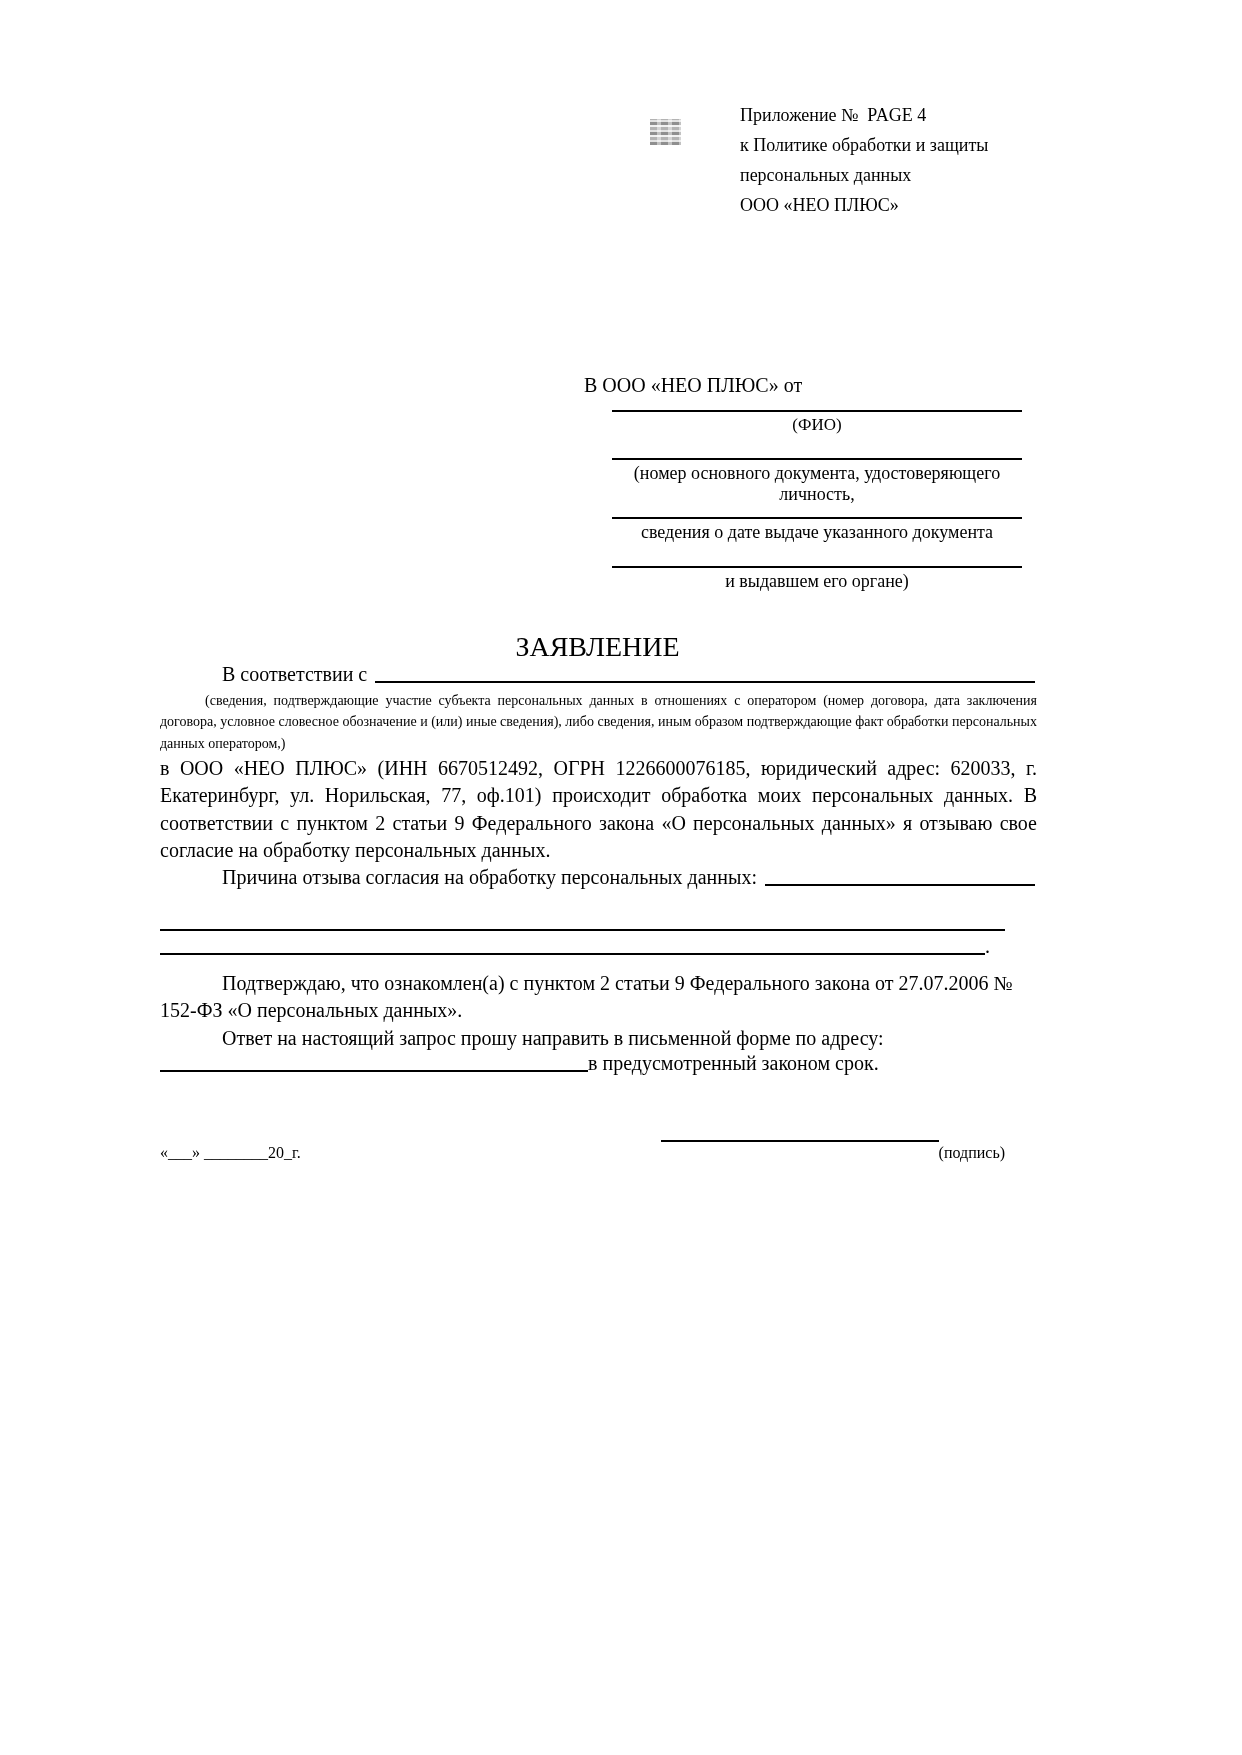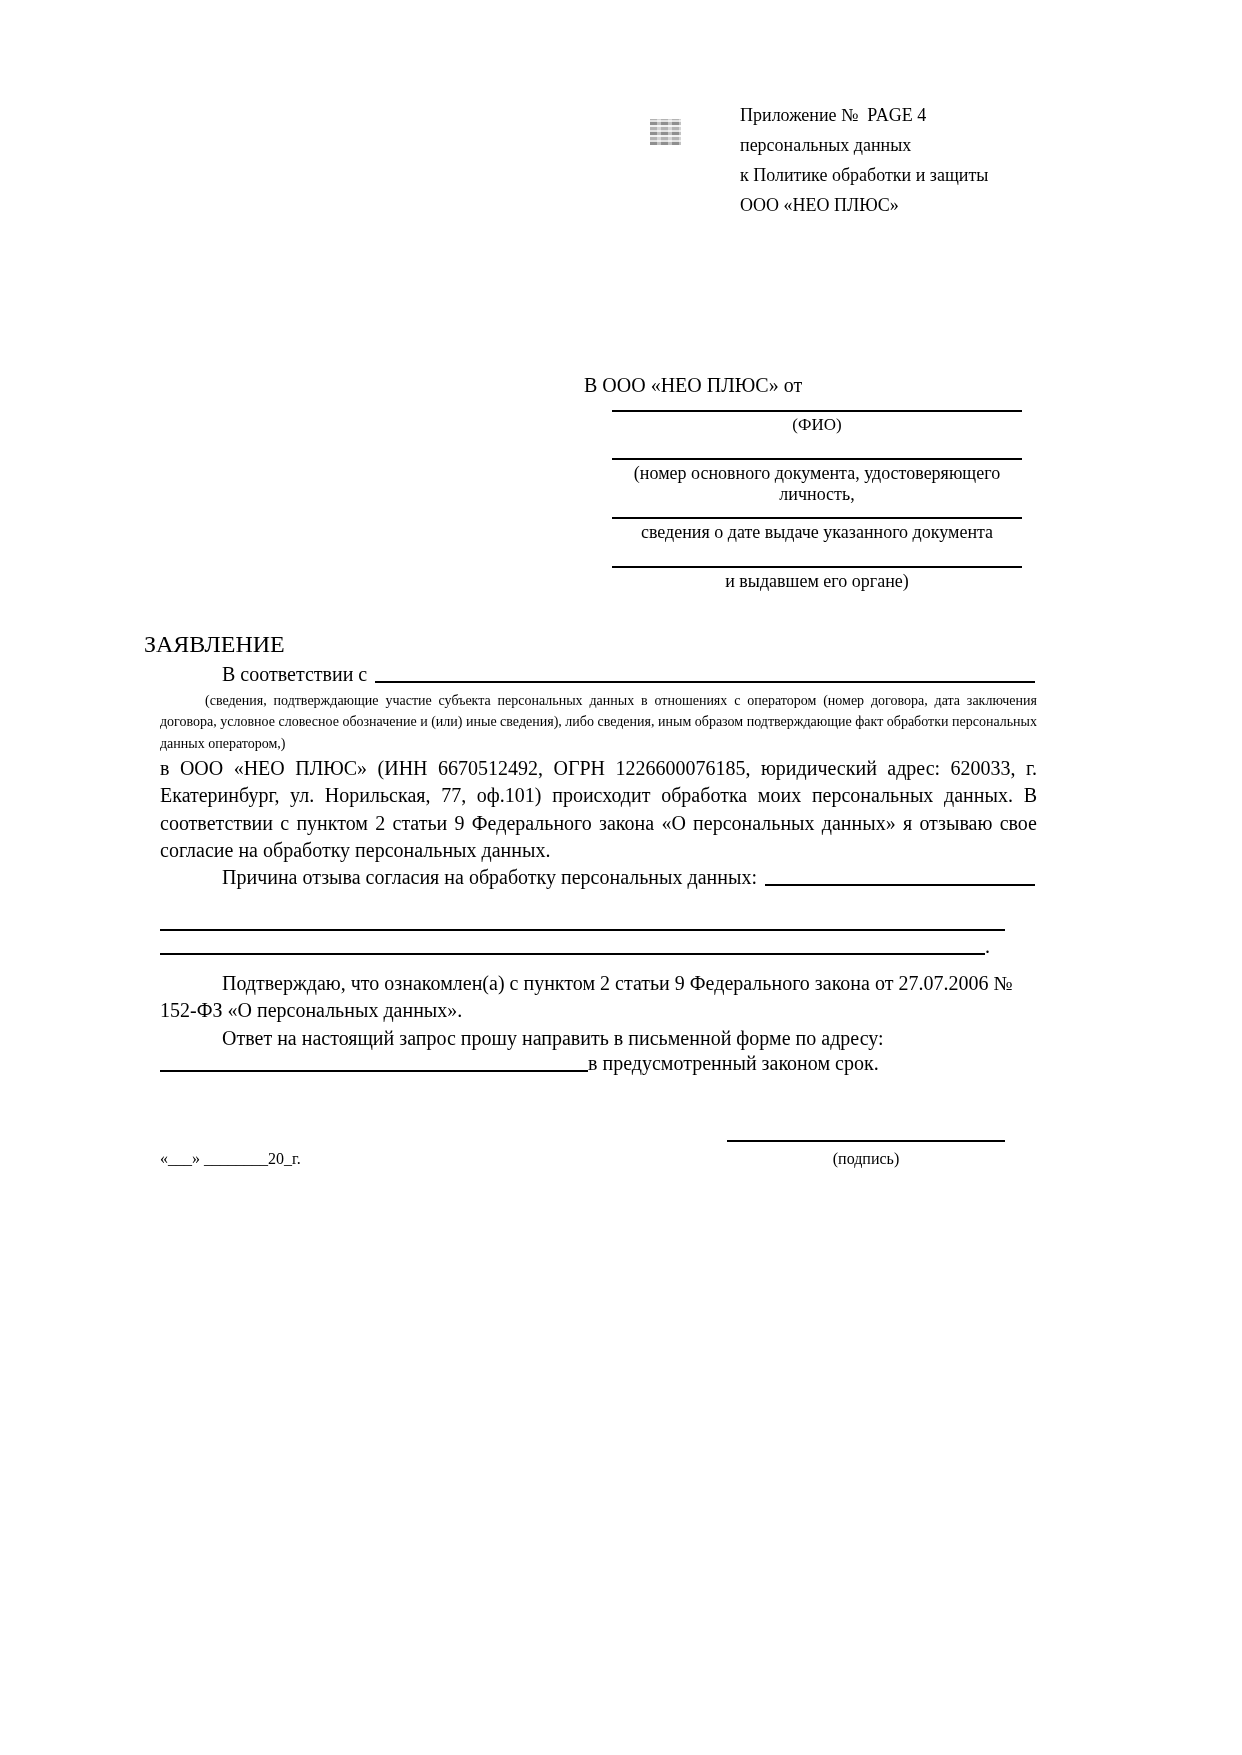--- a/index.html
+++ b/index.html
@@ -35,22 +35,22 @@
   .uline{
     position:absolute;left:612px;width:410px;height:0;
     border-bottom:2px solid #000;
   }
   .fcap{
     position:absolute;left:612px;width:410px;text-align:center;
     font-size:18px;
   }
   .fcap.fio{font-size:17px;}
   .heading{
-    position:absolute;left:144px;top:631px;width:875px;text-align:left;
-    font-size:24px;
+    position:absolute;left:160px;top:631px;width:875px;text-align:center;
+    font-size:28px;
   }
   .row{
     position:absolute;left:160px;width:875px;
     display:flex;align-items:center;
     font-size:20px;line-height:24px;height:26px;
   }
   .row .txt{white-space:nowrap;}
   .fill{
     border-bottom:2px solid #000;height:0;align-self:flex-end;
     margin-bottom:4px;
@@ -73,34 +73,34 @@
     text-indent:62px;
   }
   .blank{
     position:absolute;left:160px;height:0;border-bottom:2px solid #000;
   }
   .sig-row{
     position:absolute;left:160px;top:1140px;width:845px;
     display:flex;justify-content:space-between;align-items:flex-end;
     font-size:16px;line-height:26px;
   }
-  .sig-right{display:flex;align-items:center;flex-direction:column;}
+  .sig-right{display:flex;align-items:flex-start;}
   .sig-fill{width:278px;border-bottom:2px solid #000;height:0;margin-bottom:4px;}
 </style>
 </head>
 <body>
 
 <div class="page">
 
   <div class="artifact"></div>
 
   <div class="hdr">
     <div class="pre">Приложение №  PAGE 4</div>
+    <div class="pre">к Политике обработки и защиты</div>
     <div class="pre">персональных данных</div>
-    <div class="pre">к Политике обработки и защиты</div>
     <div class="pre">ООО «НЕО ПЛЮС»</div>
   </div>
 
 
   <div class="to-line">В ООО «НЕО ПЛЮС» от</div>
 
   <div class="uline" style="top:410px"></div>
   <div class="fcap fio" style="top:415px">(ФИО)</div>
 
   <div class="uline" style="top:458px"></div>

